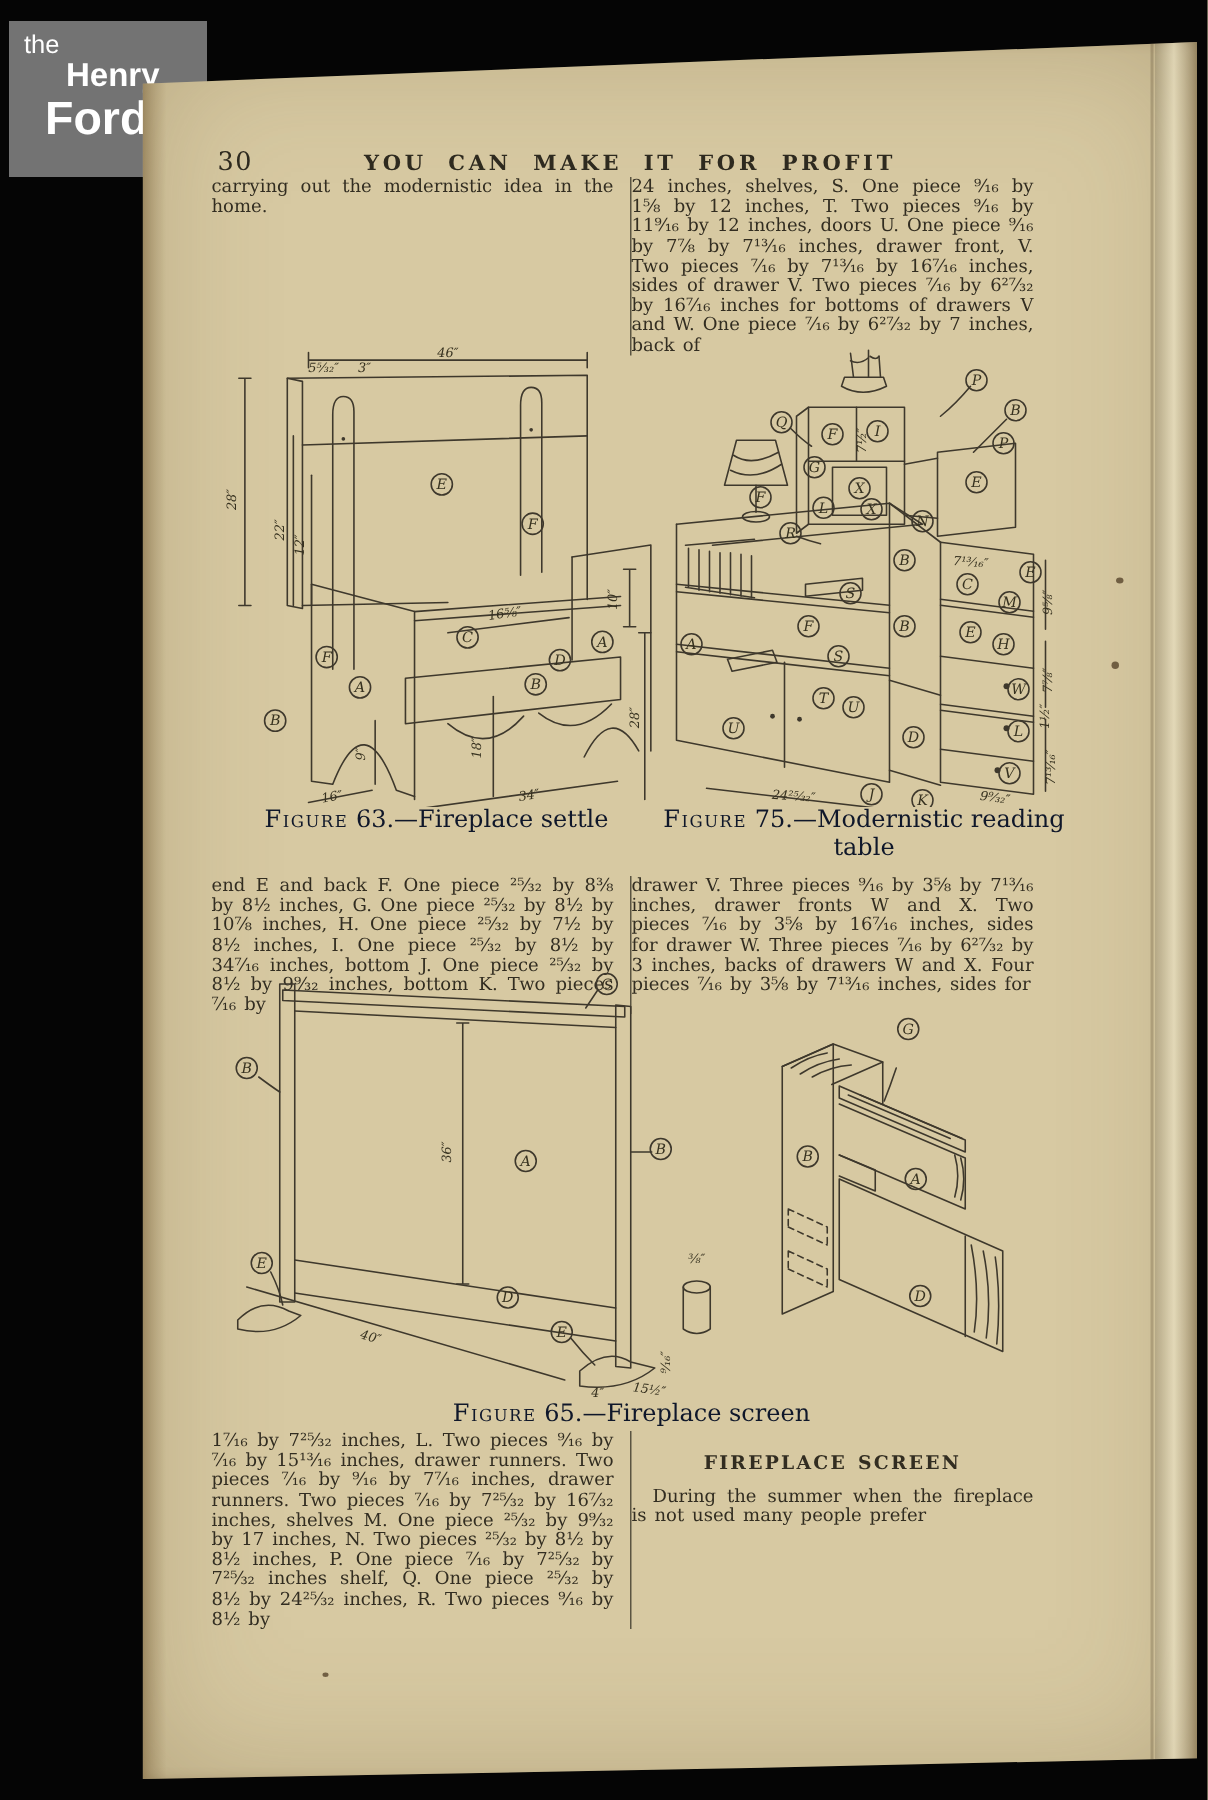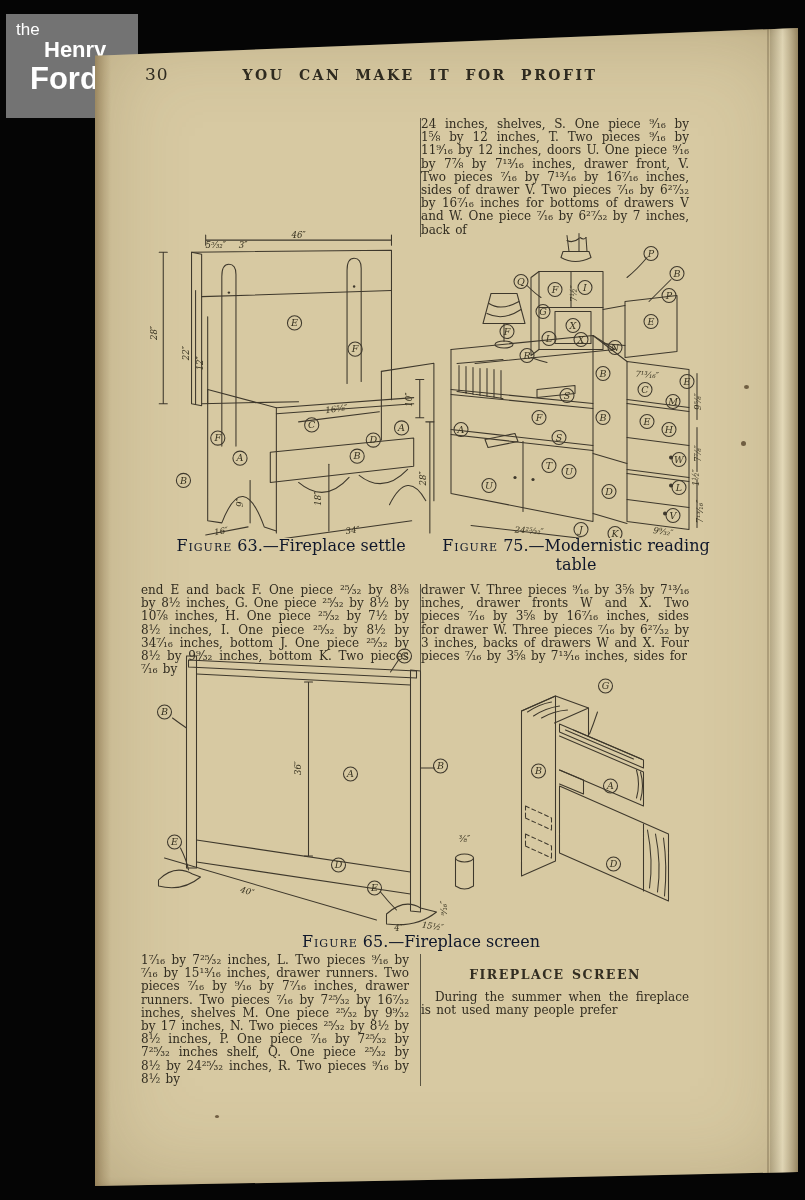--- a/index.html
+++ b/index.html
@@ -23,21 +23,21 @@
     box-shadow:inset 0 0 90px rgba(110,90,50,.30), inset 0 0 8px rgba(90,70,40,.25);
     clip-path:polygon(0% 2.4%, 100% 0%, 100% 98.8%, 55% 99.4%, 0% 100%);
   }
   .page-left-shade{position:absolute;left:0;top:0;bottom:0;width:16px;
     background:linear-gradient(90deg,rgba(120,95,55,.45),rgba(120,95,55,0));}
   .page-edge{position:absolute;right:0;top:0;bottom:0;width:28px;
     background:linear-gradient(90deg,rgba(0,0,0,.12),rgba(255,250,225,.45) 45%, rgba(90,70,40,.35));}
   .page-crease{position:absolute;right:29px;top:0;bottom:0;width:2px;background:rgba(70,55,30,.25);}
   .speck{position:absolute;background:#57452c;border-radius:50%;opacity:.8;}
   
-  .header{position:absolute;left:46px;top:36px;width:558px;height:22px;color:#2e2a1f;}
+  .header{position:absolute;left:46px;top:70px;width:558px;height:22px;color:#2e2a1f;}
   .pagenum{position:absolute;left:4px;top:0;font-size:17px;letter-spacing:1px;}
   .runtitle{position:absolute;left:0;right:0;top:3px;text-align:center;
     font-size:14px;font-weight:bold;letter-spacing:2.5px;word-spacing:7px;}
   .tblock{position:absolute;left:46px;width:560px;display:flex;color:#322d21;}
   .col{width:268px;font-size:12px;line-height:13.2px;text-align:justify;word-spacing:1.5px;}
   .colL{padding-right:11px;}
   .colR{border-left:1px solid #5a5441;}
   .col p{margin:0;}
   .col p.ind{text-indent:14px;margin-top:4px;}
   .ital{font-style:italic;}
@@ -67,20 +67,21 @@
   <div class="page-crease"></div>
   <div class="page-edge"></div>
 
   <div class="header">
     <span class="pagenum">30</span>
     <span class="runtitle">YOU CAN MAKE IT FOR PROFIT</span>
   </div>
 
   <div class="tblock" style="top:90px;">
     <div class="col colL">
+      <p>carrying out the modernistic idea in the home.</p>
     </div>
     <div class="col colR">
       <p>24 inches, shelves, S.  One piece ⁹⁄₁₆ by 1⅝ by 12 inches, T.  Two pieces ⁹⁄₁₆ by 11⁹⁄₁₆ by 12 inches, doors U.  One piece ⁹⁄₁₆ by 7⅞ by 7¹³⁄₁₆ inches, drawer front, V.  Two pieces ⁷⁄₁₆ by 7¹³⁄₁₆ by 16⁷⁄₁₆ inches, sides of drawer V.  Two pieces ⁷⁄₁₆ by 6²⁷⁄₃₂ by 16⁷⁄₁₆ inches for bottoms of drawers V and W.  One piece ⁷⁄₁₆ by 6²⁷⁄₃₂ by 7 inches, back of</p>
     </div>
   </div>
 
   <svg class="fig" style="left:52px;top:202px;" width="288" height="308" viewBox="0 0 285 305">
 
     <path d="M44,22 L242,20 L242,168"></path>
     <path d="M44,22 L44,172 L54,174 L54,24 Z"></path>

